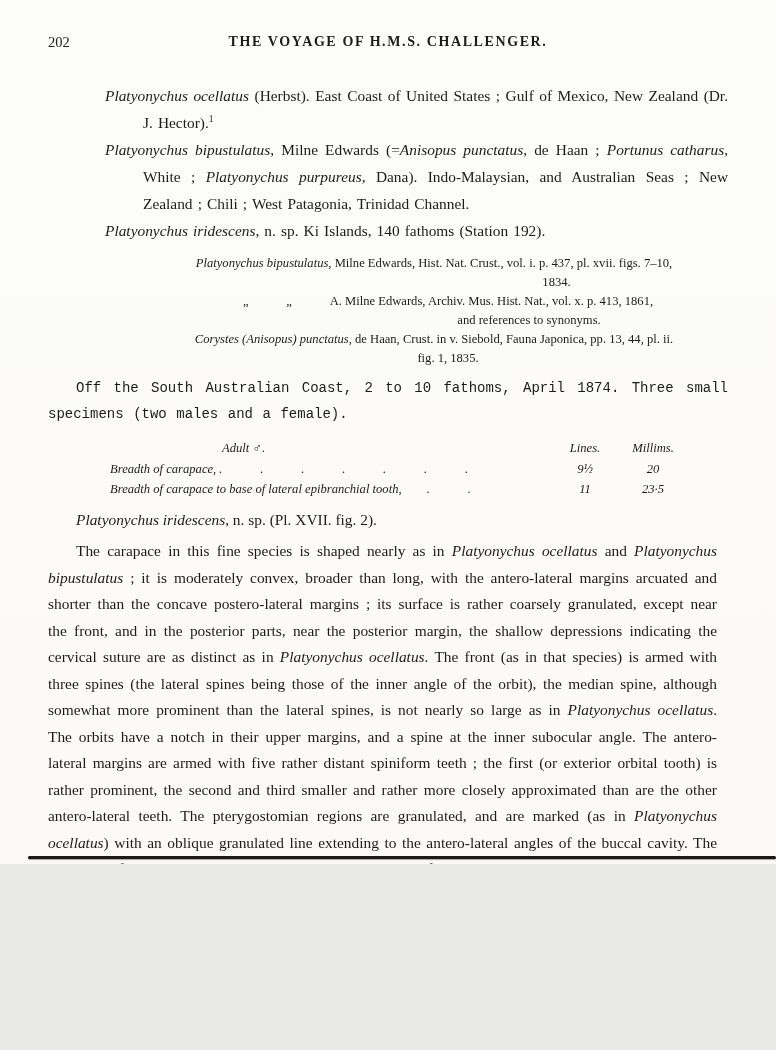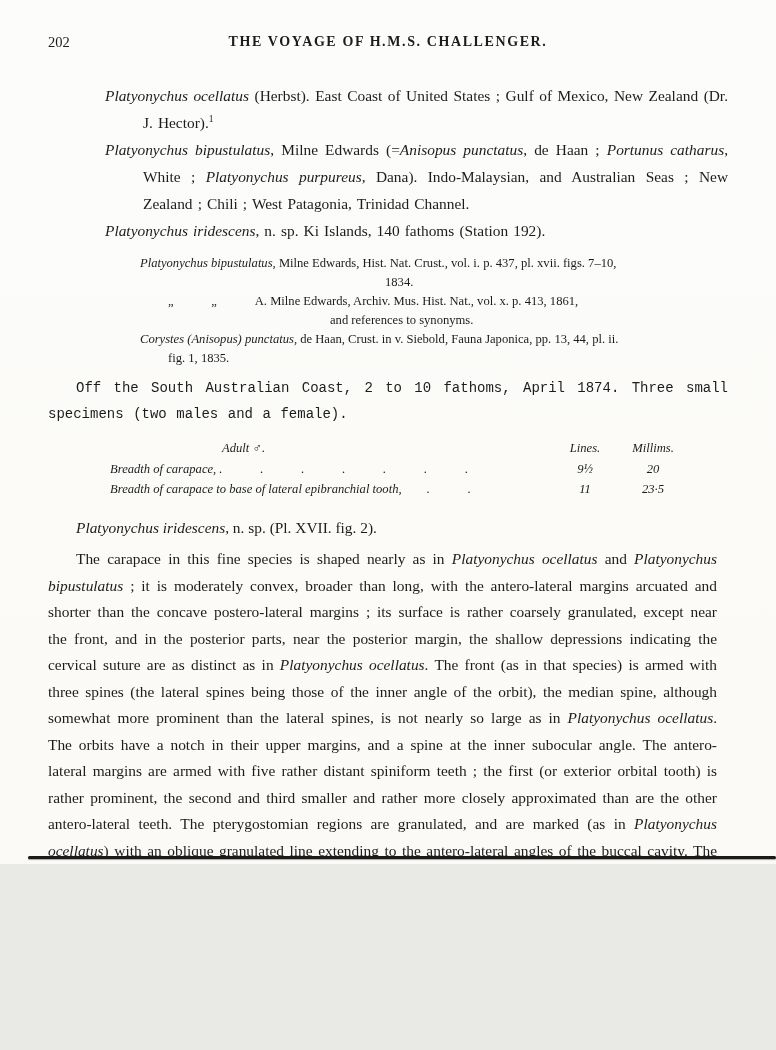--- a/index.html
+++ b/index.html
@@ -21,24 +21,24 @@
   .running-head{position:relative;height:18px;margin-bottom:30px;}
   .page-num{position:absolute;left:0;top:0;font-size:14.5px;}
   .running-title{display:block;text-align:center;font-size:14px;letter-spacing:1.6px;font-weight:700;}
 
   
   .species-list{font-size:15.4px;line-height:27px;text-align:justify;word-spacing:0.08em;}
   .species-entry{margin:0;padding-left:95px;text-indent:-38px;}
 
   
   .sec-head{font-size:15.4px;font-weight:normal;margin:10px 0 0 28px;line-height:24px;}
-  .sec-head-2{margin-top:17px;}
+  .sec-head-2{margin-top:9px;}
 
   
-  .synonymy{margin:10px 0 0 92px;font-size:12.6px;line-height:19px;}
+  .synonymy{margin:10px 0 0 92px;font-size:12.6px;line-height:19px;text-align:center;}
   .syn-line{margin:0;}
   .syn-ind-date{margin-left:245px;}
   .syn-ind-ditto{margin-left:28px;}
   .syn-ind-refs{margin-left:190px;}
   .syn-ind-fig{margin-left:28px;}
 
   
   .locality{margin:7px 0 0 0;font-size:14px;line-height:26px;text-indent:28px;text-align:justify;word-spacing:0.08em;font-family:Liberation Mono, monospace;}
 
   

